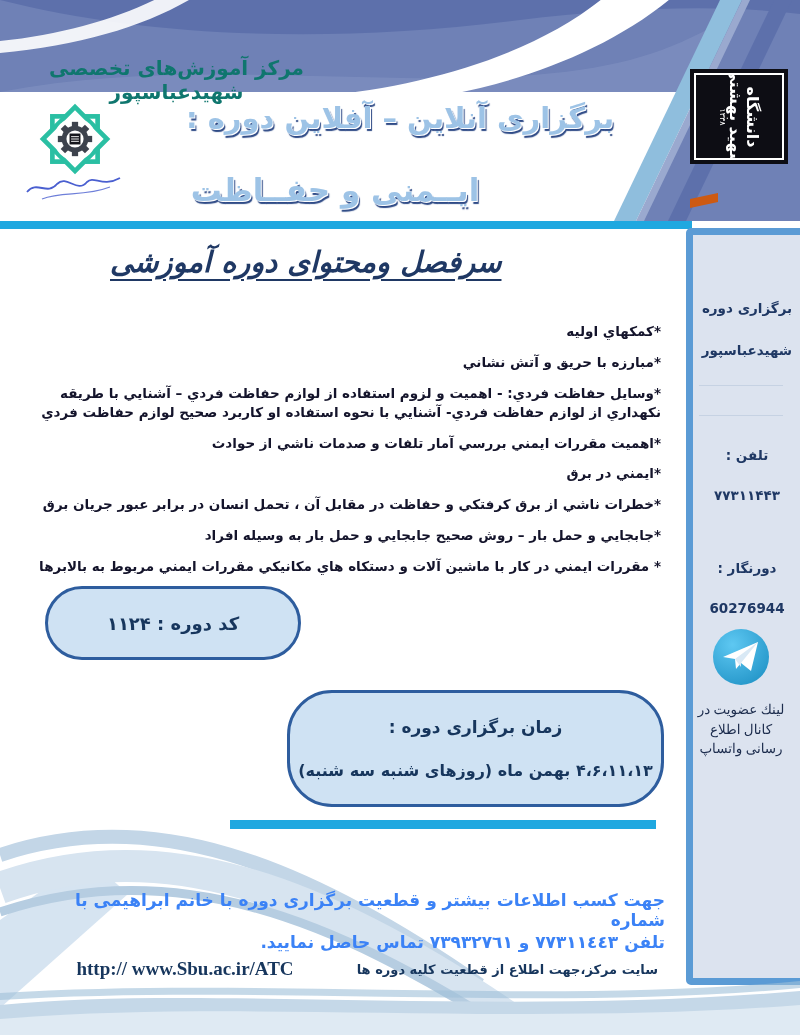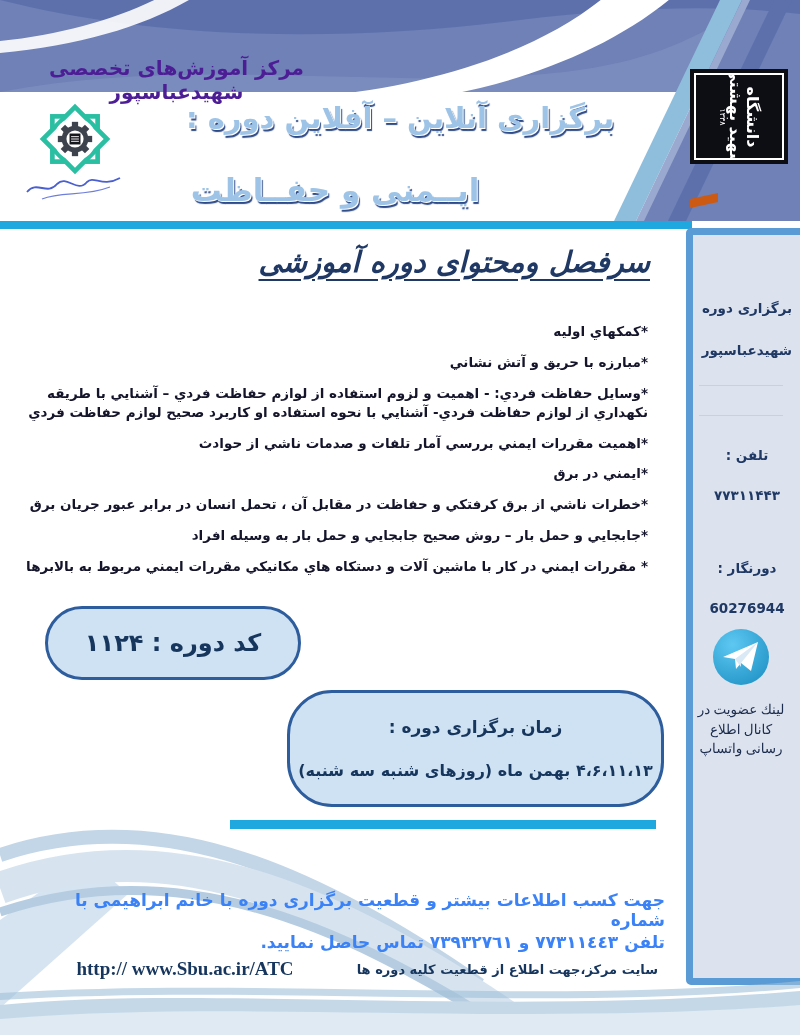--- a/index.html
+++ b/index.html
@@ -2,48 +2,48 @@
 <html lang="fa"><head>
 <meta charset="utf-8">
 <style>
   *{margin:0;padding:0;box-sizing:border-box}
   html,body{width:800px;height:1035px}
   body{font-family:"DejaVu Sans",sans-serif;background:#fff}
   .page{position:relative;width:800px;height:1035px;background:#fff;overflow:hidden}
   .abs{position:absolute}
 
   
-  .org-name{left:4px;top:56px;width:345px;text-align:center;color:#4c1d95;
+  .org-name{left:4px;top:56px;width:345px;text-align:center;color:#0f766e;
     font-size:20px;font-weight:bold;direction:rtl;z-index:3}
   .uni-seal{left:690px;top:69px;width:98px;height:95px;background:#0d0d14;
     padding:4px;z-index:4}
   .uni-seal-inner{width:100%;height:100%;border:2px solid #fff;background:#0d0d14;
     display:flex;align-items:center;justify-content:center;overflow:hidden}
   .uni-seal-text{transform:rotate(90deg);color:#fff;font-weight:bold;font-size:16px;
     line-height:1.05;text-align:center;direction:rtl;white-space:nowrap}
   .uni-seal-text .yr{display:block;font-size:8px;letter-spacing:2px;font-weight:normal}
   .star-logo{left:36px;top:100px;z-index:3}
   .signature{left:22px;top:172px;z-index:3}
   .hero-title{direction:rtl;text-align:center;font-weight:bold;color:#9dc3e6;
     text-shadow:1px 1px 0 #ffffff,2px 3px 1px #2e4a86;z-index:3}
   .hero-title.t1{left:150px;top:101px;width:500px;font-size:29px}
   .hero-title.t2{left:120px;top:172px;width:430px;font-size:31px}
   .cyan-line-top{left:0;top:221px;width:692px;height:8px;background:#1fa8e0;z-index:3}
 
   
-  .section-title{left:110px;top:245px;width:540px;text-align:right;direction:rtl;
+  .section-title{left:110px;top:245px;width:540px;text-align:left;direction:rtl;
     font-size:29px;font-weight:bold;font-style:italic;color:#1f3864;
     text-decoration:underline;text-underline-offset:7px;z-index:2}
-  .topics-wrap{left:12px;top:322px;width:636px;direction:rtl;text-align:right;z-index:2}
+  .topics-wrap{left:25px;top:322px;width:636px;direction:rtl;text-align:right;z-index:2}
   .topic{font-size:13.5px;font-weight:bold;color:#14142b;line-height:1.4;
     margin-bottom:12px}
   .pill-box{background:#cfe2f3;border:3px solid #2e5d9e;display:flex;
     flex-direction:column;align-items:center;justify-content:center;z-index:2;
     direction:rtl;text-align:center;color:#17365d;font-weight:bold}
-  .code-box{left:45px;top:606px;width:256px;height:74px;border-radius:38px;font-size:24px}
+  .code-box{left:45px;top:586px;width:256px;height:74px;border-radius:38px;font-size:18px}
   .time-box{left:287px;top:690px;width:377px;height:117px;border-radius:45px;font-size:17px}
   .time-box .l2{margin-top:24px;font-size:16px}
   .cyan-line-bottom{left:230px;top:820px;width:426px;height:9px;background:#1fa8e0;z-index:2}
   .contact{left:50px;top:890px;width:615px;text-align:right;direction:rtl;
     font-size:17px;font-weight:bold;color:#3b82f6;z-index:3}
   .contact.c2{top:932px}
   .site-note{left:330px;top:962px;width:328px;text-align:right;direction:rtl;
     font-size:13px;font-weight:bold;color:#17365d;z-index:3}
   .site-url{left:40px;top:958px;width:290px;text-align:center;direction:ltr;
     font-family:"Liberation Serif",serif;font-size:19px;font-weight:bold;color:#17365d;z-index:3}

